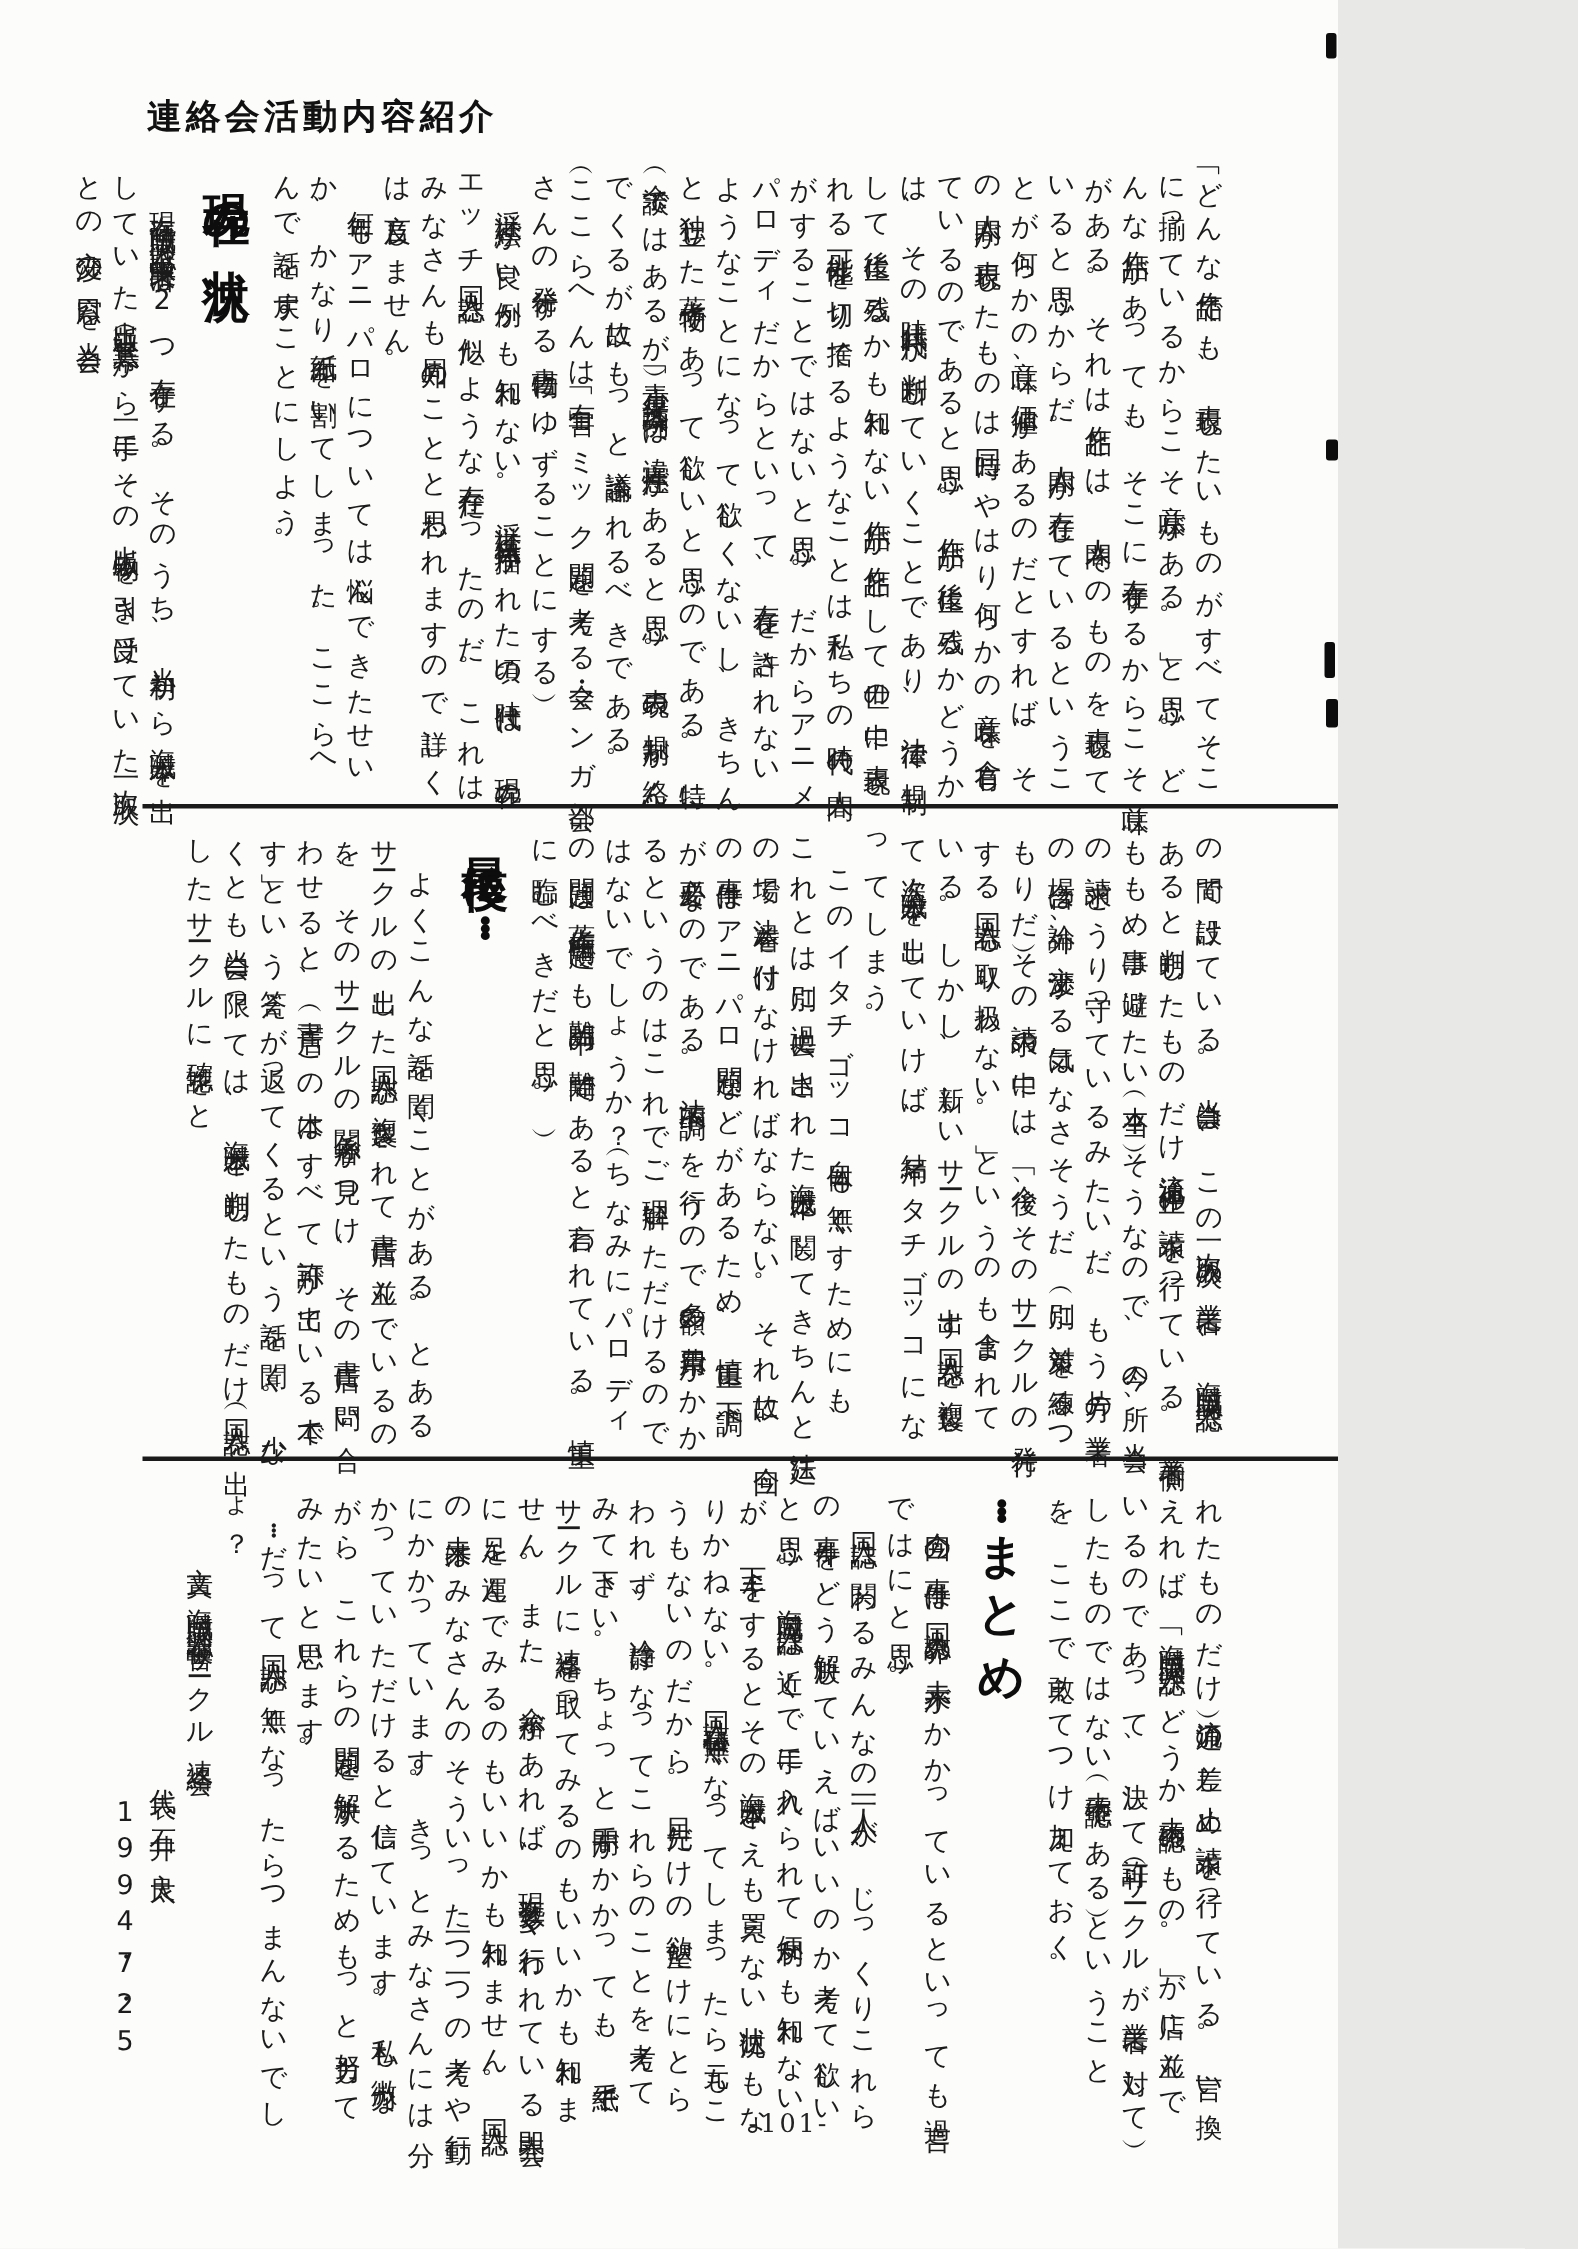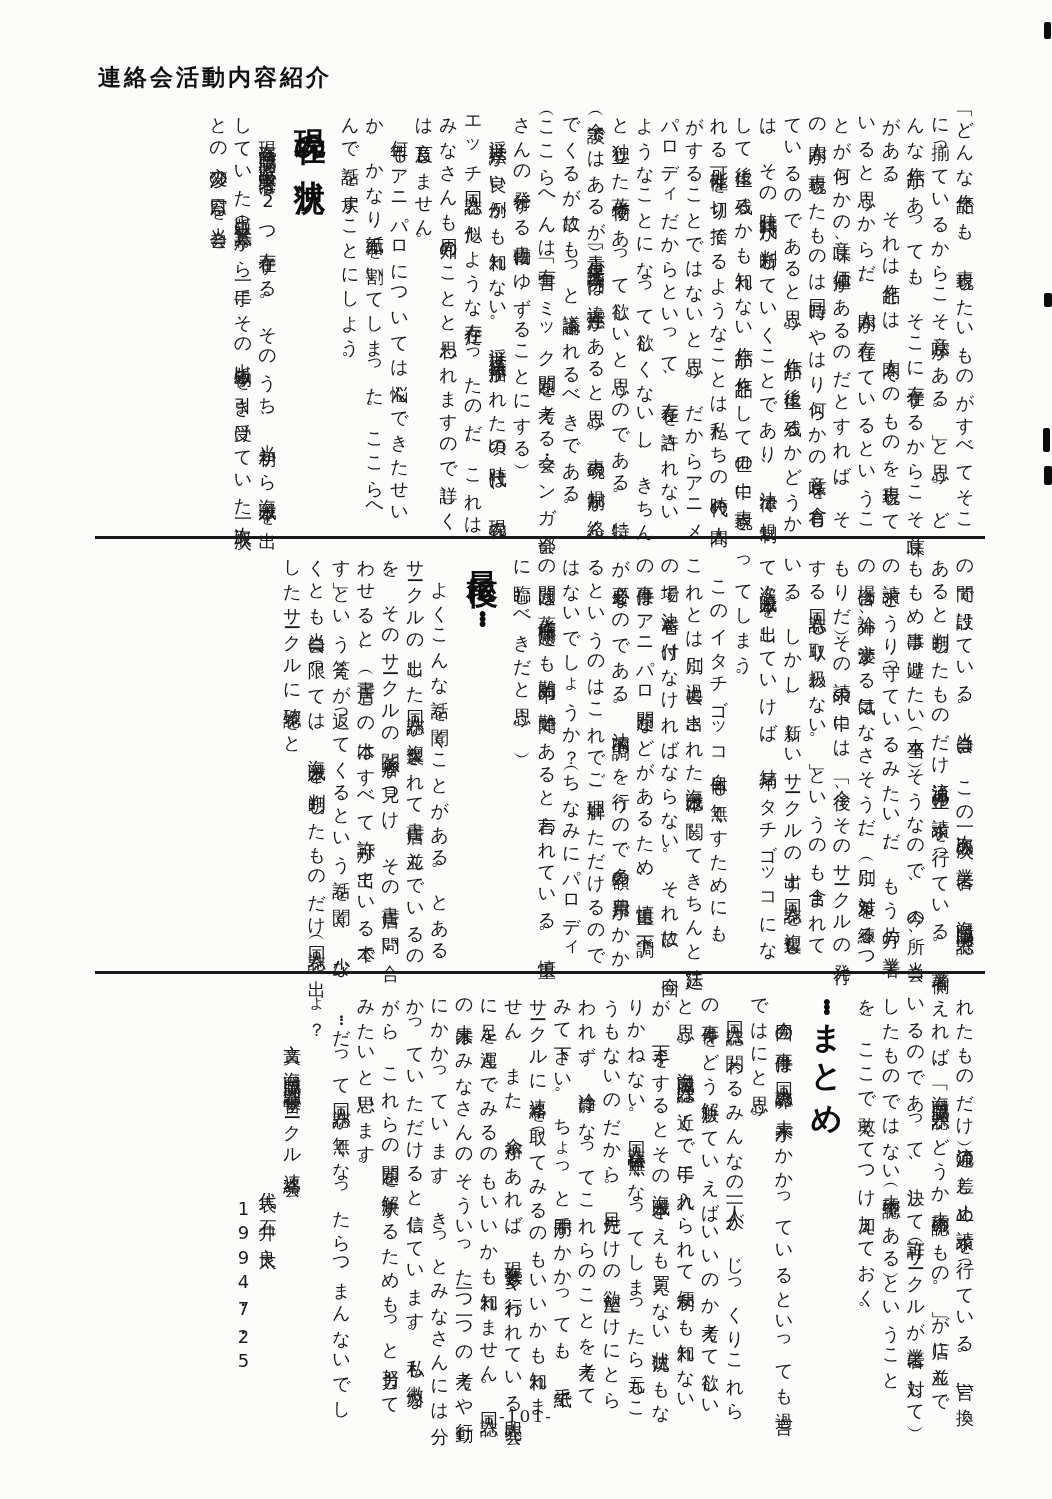--- a/index.html
+++ b/index.html
@@ -3,21 +3,21 @@
 <meta charset="utf-8">
 <style>
   html,body{margin:0;padding:0;}
   body{
     width:1052px;height:1499px;
     background:#e8e8e6;
     font-family:"DejaVu Sans",sans-serif;
   }
   .page{
     position:relative;
-    width:1052px;height:1499px;
+    width:892px;height:1499px;
     background:#fcfcfa;
     overflow:hidden;
     color:#161616;
   }
   .doc-header{
     position:absolute;
     top:62px;left:98px;
     font-size:23px;
     font-weight:bold;
     letter-spacing:3px;

